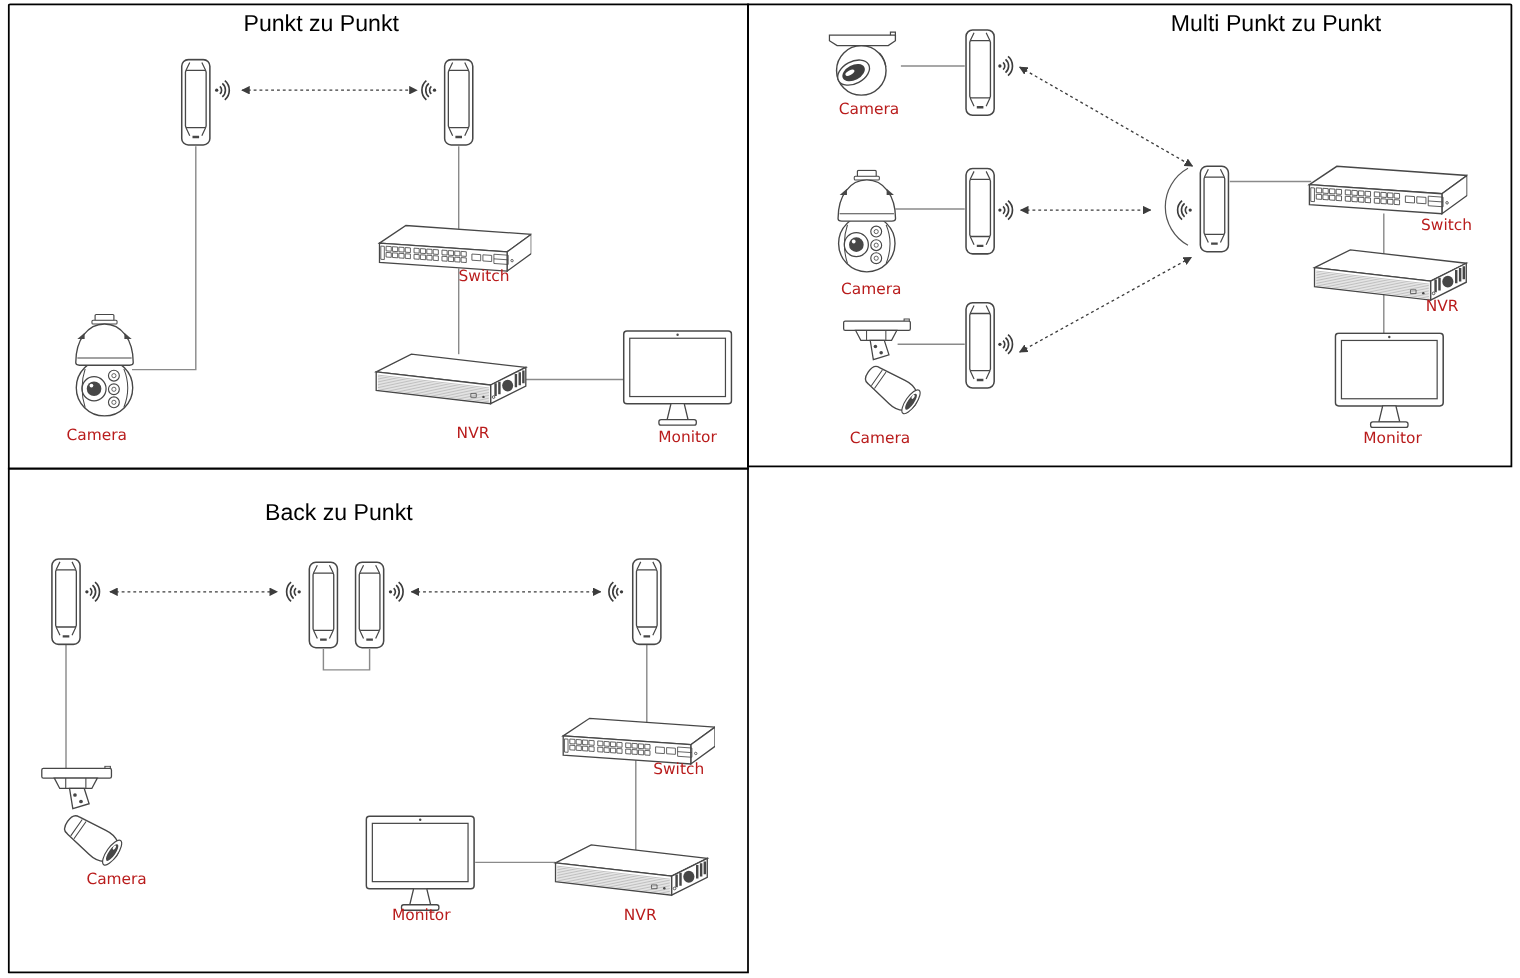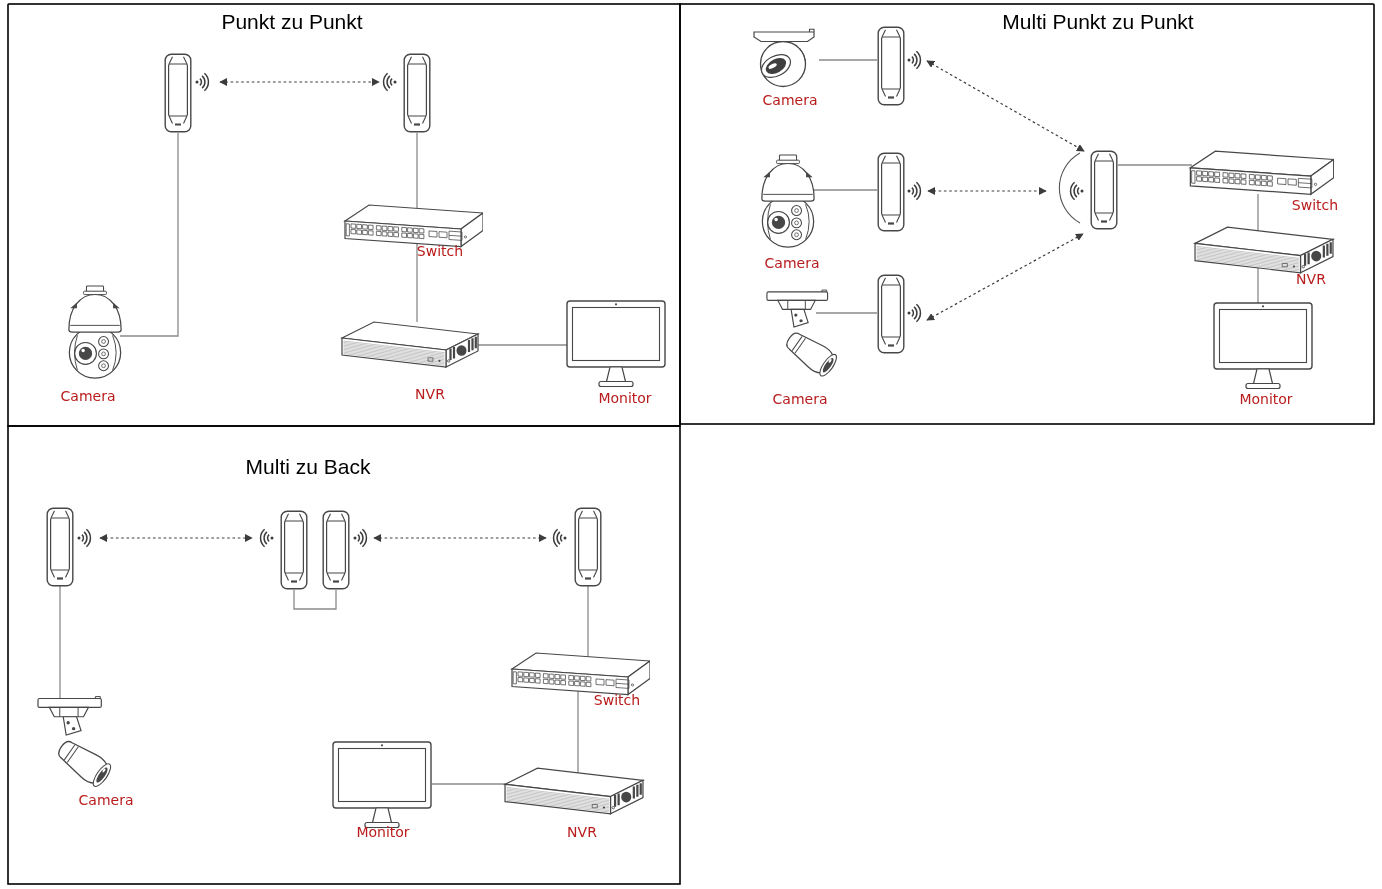--- a/index.html
+++ b/index.html
@@ -192,22 +192,22 @@
     <use href="#sym-wifi-r" x="344" y="101" width="18" height="22"></use>
     <use href="#sym-wifi-l" x="542" y="101" width="18" height="22"></use>
     <use href="#sym-bullet" x="29" y="270" width="94" height="94"></use>
     <use href="#sym-switch" x="502" y="222" width="140" height="52"></use>
     <use href="#sym-nvr" x="495" y="336" width="142" height="63"></use>
     <use href="#sym-monitor" x="324" y="315" width="100" height="94"></use>
   </g>
 </svg>
 
 <div class="title" style="left:292px;top:10px">Punkt zu Punkt</div>
-<div class="title" style="left:1098px;top:10px">Multi Punkt zu Punkt</div>
-<div class="title" style="left:308px;top:455px">Multi zu Back</div>
+<div class="title" style="left:1160px;top:10px">Multi Punkt zu Punkt</div>
+<div class="title" style="left:308px;top:455px">Back zu Punkt</div>
 
 <div class="lbl" style="left:88px;top:388px">Camera</div>
 <div class="lbl" style="left:440px;top:243px">Switch</div>
 <div class="lbl" style="left:430px;top:386px">NVR</div>
 <div class="lbl" style="left:625px;top:390px">Monitor</div>
 
 <div class="lbl" style="left:790px;top:92px">Camera</div>
 <div class="lbl" style="left:792px;top:255px">Camera</div>
 <div class="lbl" style="left:800px;top:391px">Camera</div>
 <div class="lbl" style="left:1315px;top:197px">Switch</div>

